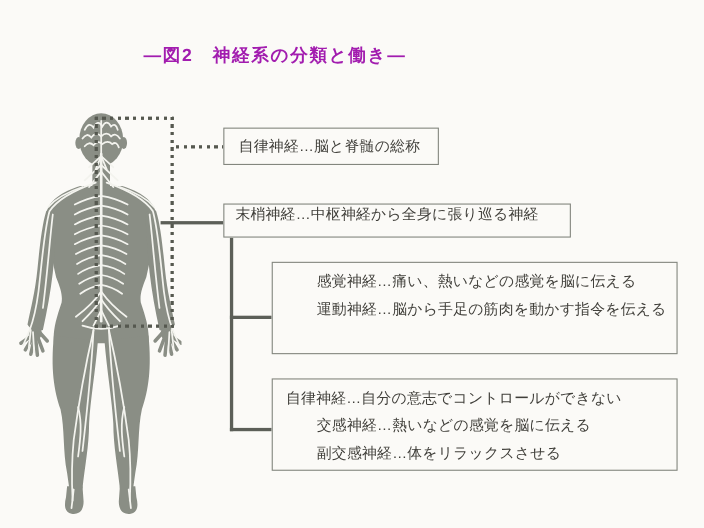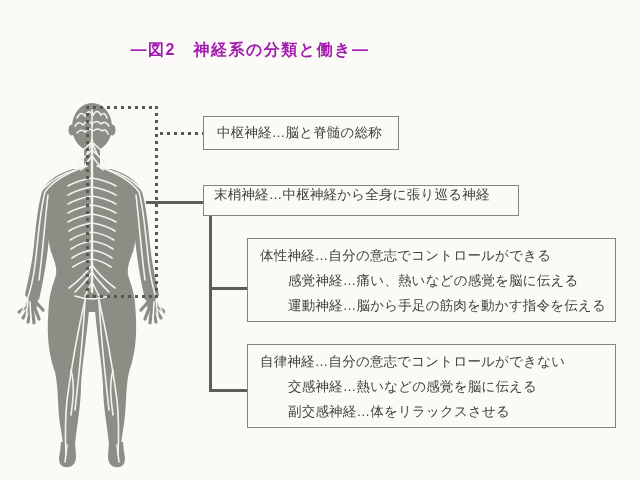--- a/index.html
+++ b/index.html
@@ -195,29 +195,28 @@
   <div class="dot-v dr-left"></div>
   <div class="dot-v dr-right"></div>
   <div class="dot-h dc-line"></div>
 
   <div class="solidline l-peripheral"></div>
   <div class="solidline l-trunk"></div>
   <div class="solidline l-branch1"></div>
   <div class="solidline l-branch2"></div>
 
   <div class="box box-central">
-    <span>中枢神経…脳と脊髄の総称</span>
+    <span>自律神経…脳と脊髄の総称</span>
   </div>
 
   <div class="box box-peripheral">
     <span>末梢神経…中枢神経から全身に張り巡る神経</span>
   </div>
 
   <div class="box box-multi box-somatic">
-    <div class="bline head">体性神経…自分の意志でコントロールができる</div>
     <div class="bline indent">感覚神経…痛い、熱いなどの感覚を脳に伝える</div>
     <div class="bline indent">運動神経…脳から手足の筋肉を動かす指令を伝える</div>
   </div>
 
   <div class="box box-multi box-autonomic">
     <div class="bline head">自律神経…自分の意志でコントロールができない</div>
     <div class="bline indent">交感神経…熱いなどの感覚を脳に伝える</div>
     <div class="bline indent">副交感神経…体をリラックスさせる</div>
   </div>
 

